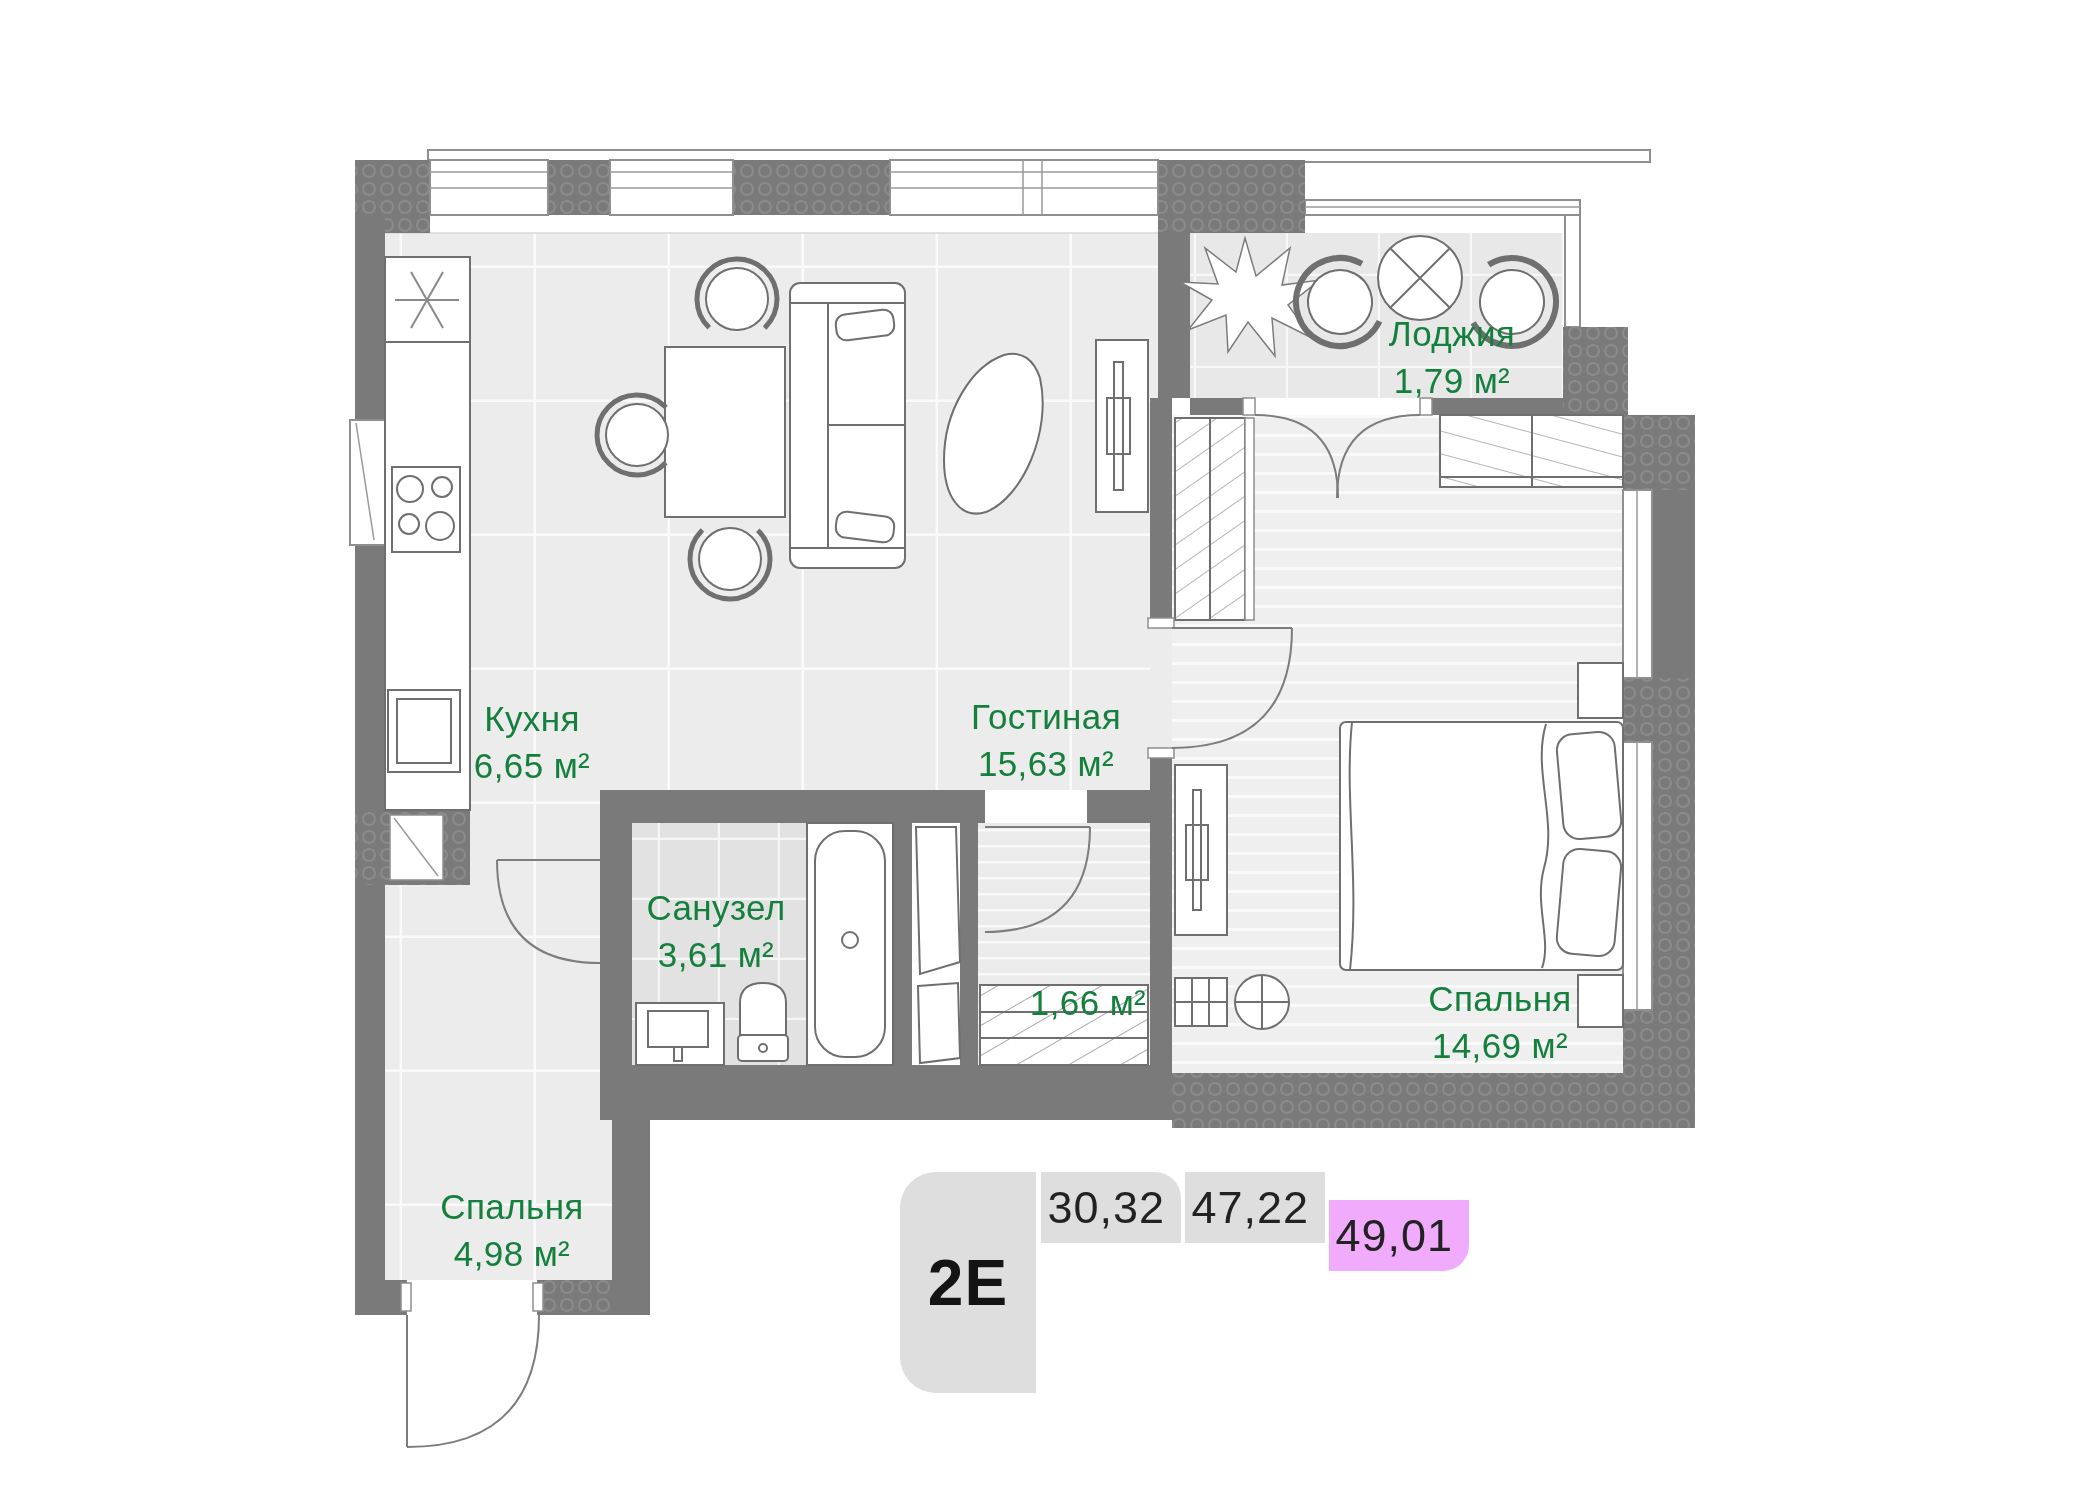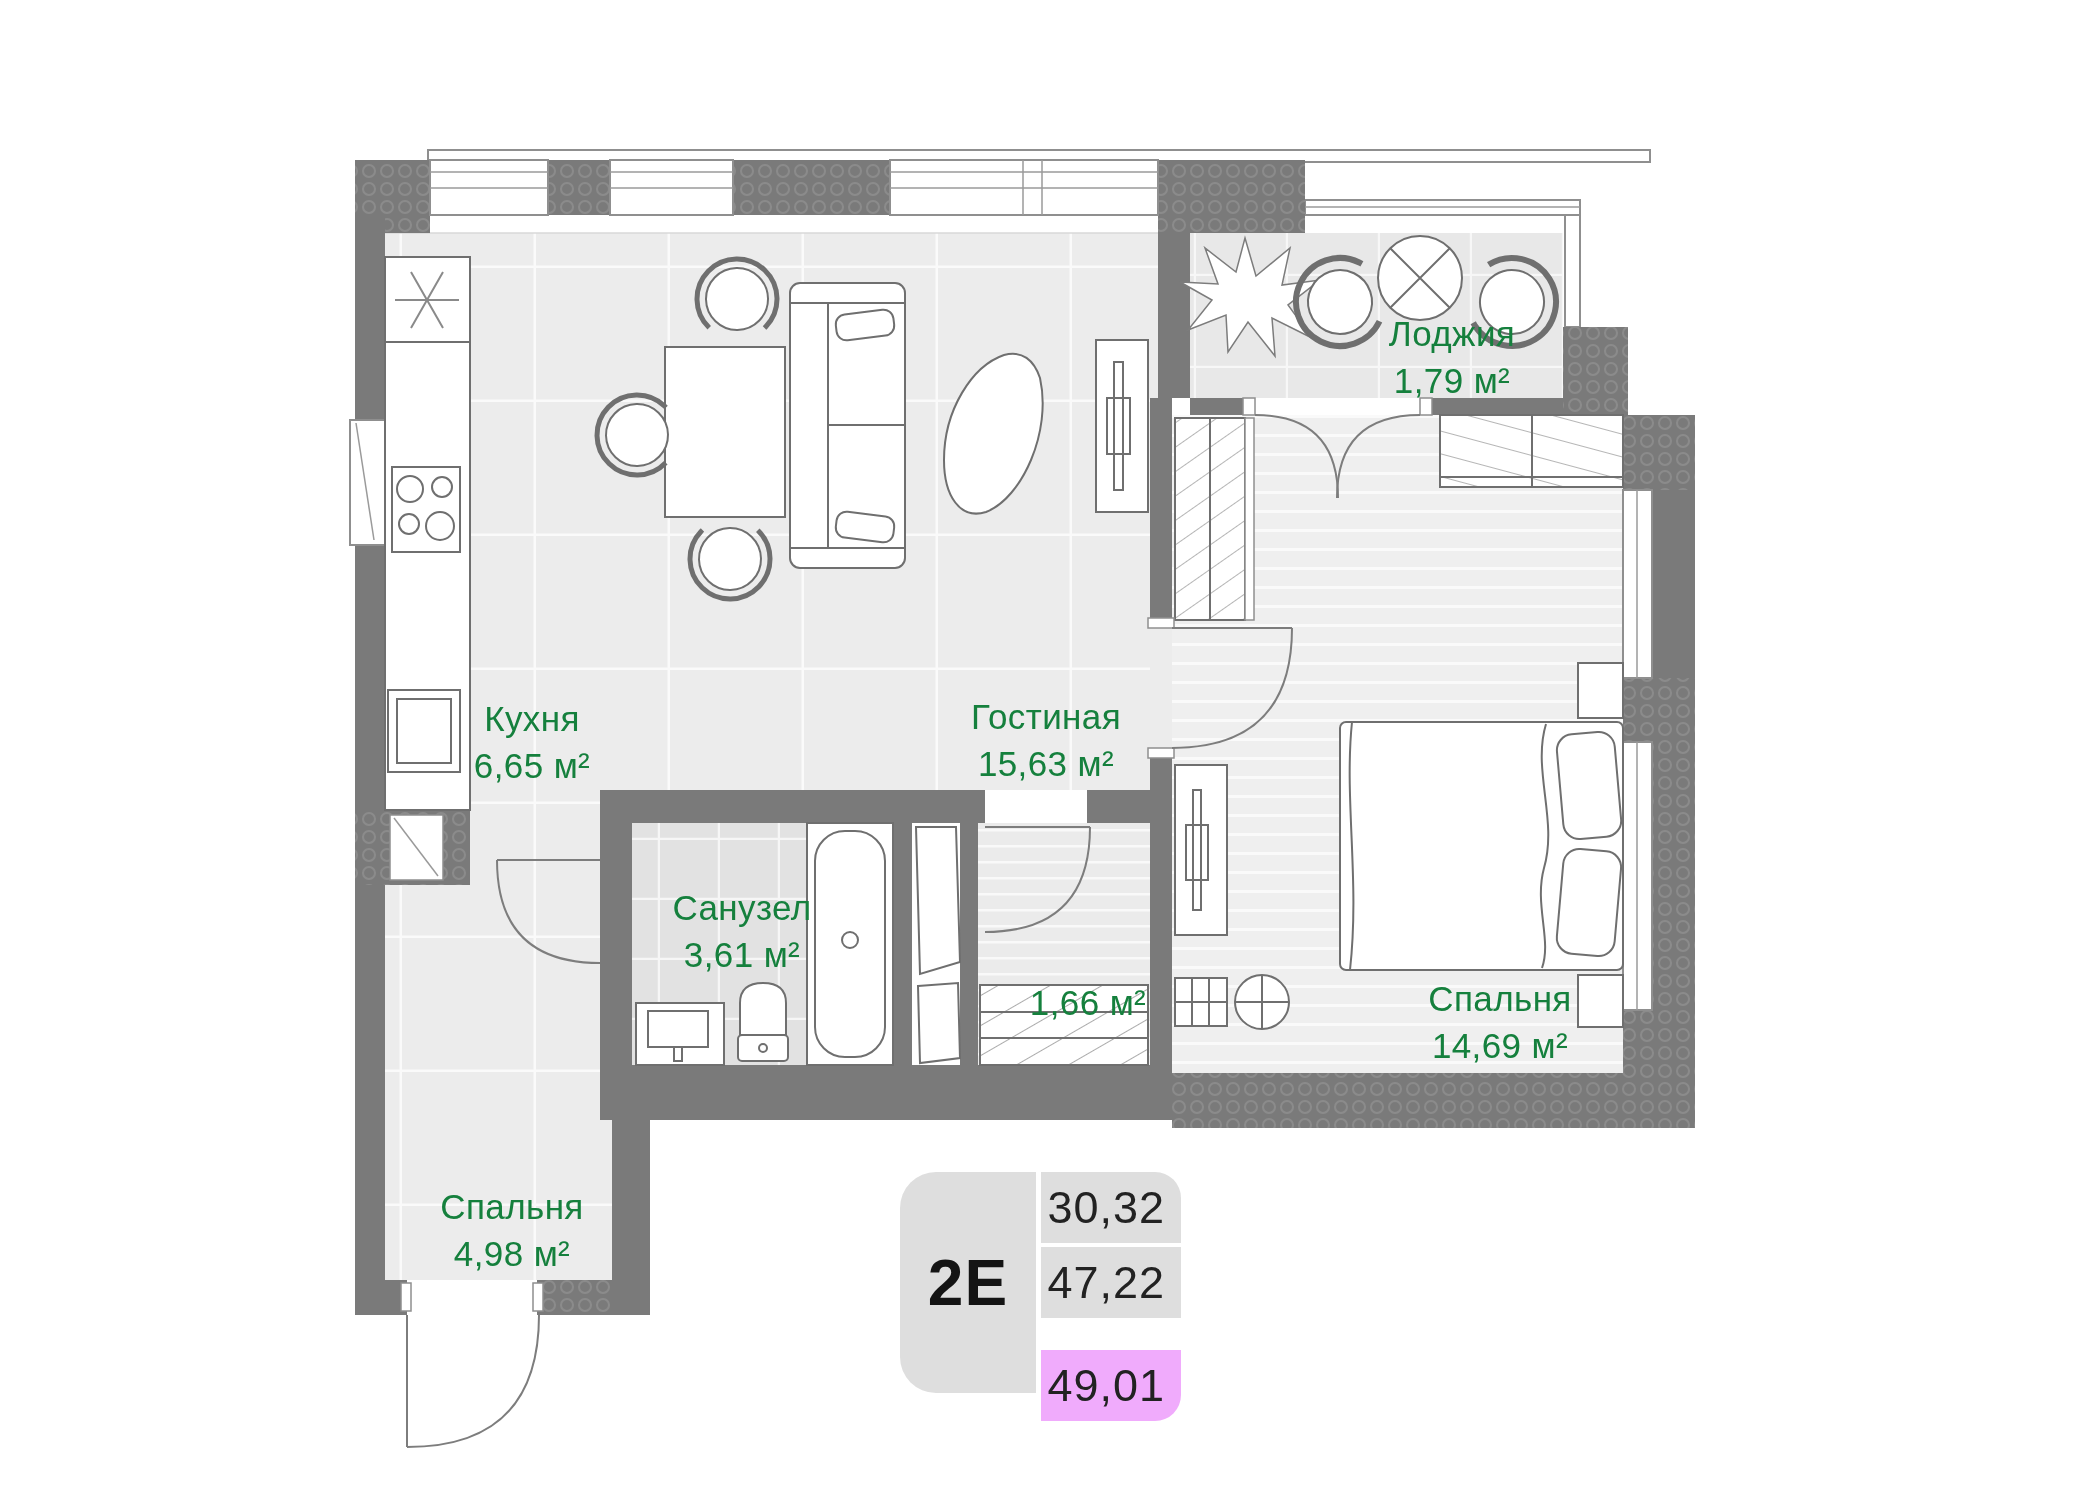--- a/index.html
+++ b/index.html
@@ -18,21 +18,21 @@
 
   
   .room-label{position:absolute;transform:translate(-50%,-50%);text-align:center;
               color:#15803d;font-size:35px;line-height:1.35;letter-spacing:.4px;
               white-space:nowrap;font-weight:400;}
   
   .legend{position:absolute;left:900px;top:1172px;display:flex;gap:5px;}
   .legend-type{width:136px;height:221px;background:#dedede;border-radius:36px 0 0 36px;
                display:flex;align-items:center;justify-content:center;
                font-size:64px;font-weight:700;color:#141414;letter-spacing:1px;}
-  .legend-col{display:flex;flex-direction:column;gap:4px;}
+  .legend-col{display:flex;flex-direction:row;gap:4px;}
   .legend-row{width:140px;height:71px;background:#dedede;color:#222222;
               font-size:45px;line-height:71px;text-align:right;
               padding-right:16px;box-sizing:border-box;letter-spacing:1px;}
   .legend-row.r1{border-radius:0 26px 0 0;}
   .legend-row.r3{background:#f0abfc;border-radius:0 0 26px 0;margin-top:28px;}
 </style>
 </head>
 <body>
 
 <div class="stage">
@@ -316,21 +316,21 @@
   <div>6,65 м²</div>
 </div>
 <div class="room-label" style="left:1046px;top:740px">
   <div>Гостиная</div>
   <div>15,63 м²</div>
 </div>
 <div class="room-label" style="left:1452px;top:357px">
   <div>Лоджия</div>
   <div>1,79 м²</div>
 </div>
-<div class="room-label" style="left:742px;top:931px">
+<div class="room-label" style="left:716px;top:931px">
   <div>Санузел</div>
   <div>3,61 м²</div>
 </div>
 <div class="room-label" style="left:1088px;top:1003px">
   <div>1,66 м²</div>
 </div>
 <div class="room-label" style="left:1500px;top:1022px">
   <div>Спальня</div>
   <div>14,69 м²</div>
 </div>

